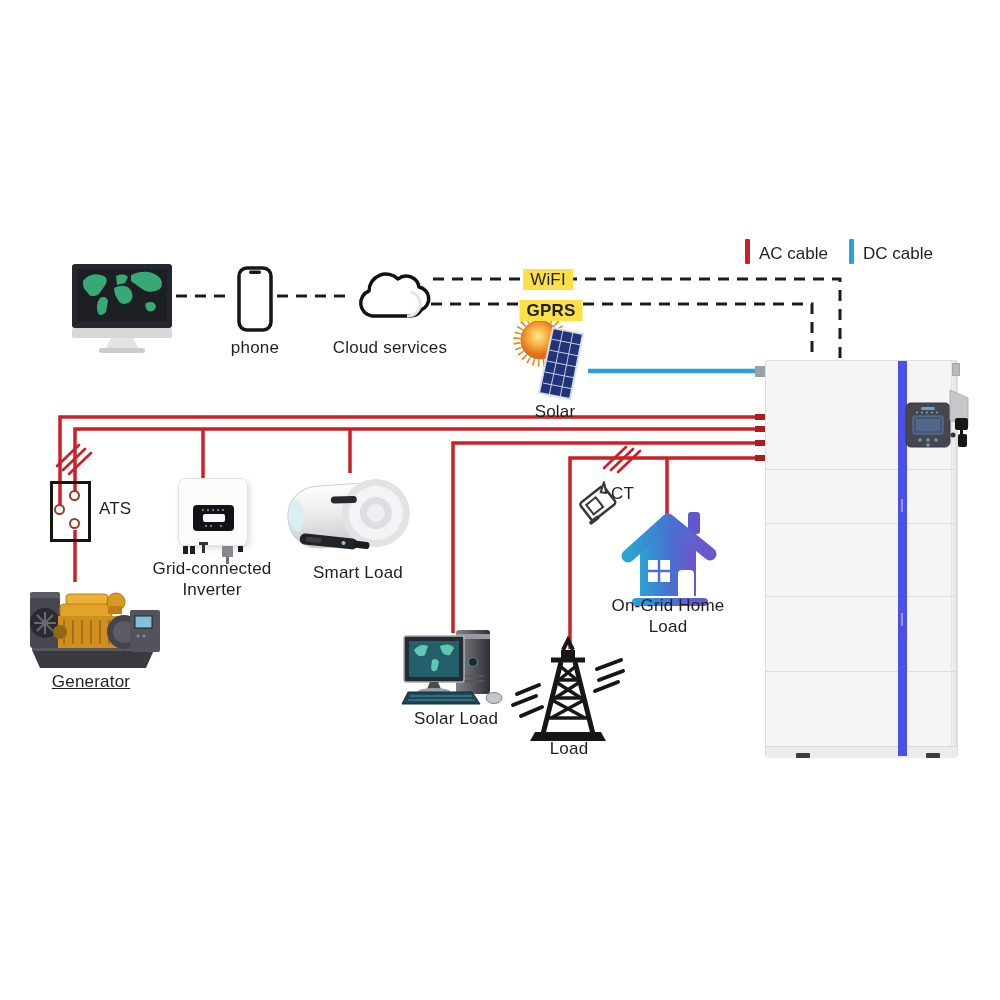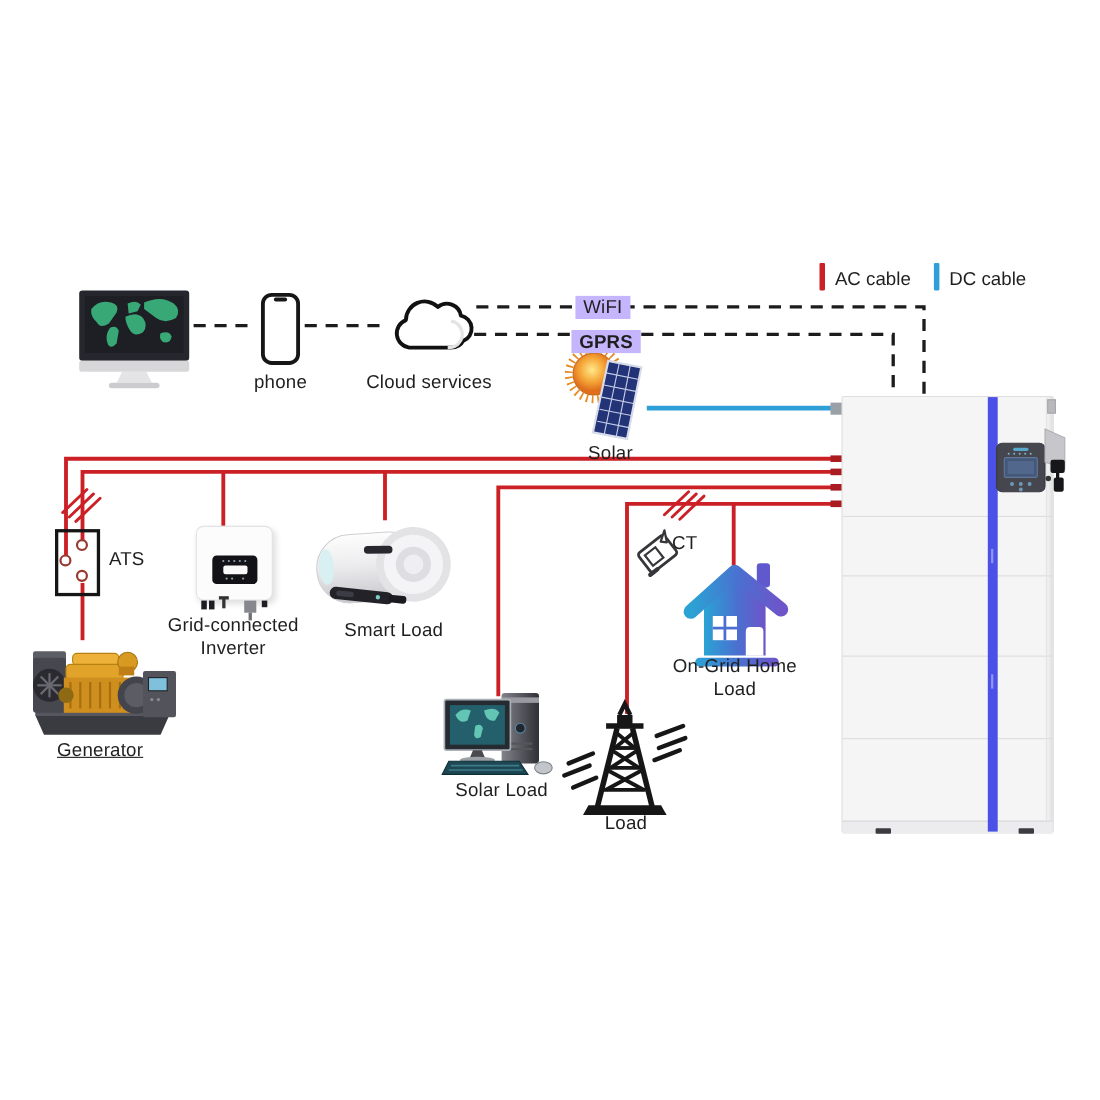--- a/index.html
+++ b/index.html
@@ -6,21 +6,21 @@
   *{margin:0;padding:0;box-sizing:border-box;}
   body{width:1000px;height:1000px;position:relative;background:#fff;overflow:hidden;
        font-family:"Liberation Sans","DejaVu Sans",sans-serif;color:#1f1f1f;}
   svg.icon{position:absolute;z-index:2;overflow:visible;}
   #wires{position:absolute;left:0;top:0;z-index:1;}
   .stroke-ink{stroke:var(--ink);} .stroke-ac{stroke:var(--ac);} .stroke-dc{stroke:var(--dc);}
   .label{position:absolute;z-index:3;font-size:17px;line-height:1.25;text-align:center;
          transform:translateX(-50%);white-space:nowrap;color:#1f1f1f;letter-spacing:.2px;}
   .label.wrap{white-space:normal;}
   .label.left{transform:none;text-align:left;}
-  .label.mask{background:#c4b5fd;padding:0 7px;}
+  .label.mask{background:#fde047;padding:0 7px;}
   
   .legend-item{position:absolute;z-index:3;display:flex;align-items:flex-end;gap:9px;font-size:17px;}
   .legend-bar{width:5px;height:25px;border-radius:1px;}
   .legend-bar.ac{background:var(--ac);} .legend-bar.dc{background:var(--dc);}
   
   .ats-box{position:absolute;left:50px;top:481px;width:41px;height:61px;border:3.5px solid #151515;
            background:transparent;z-index:2;}
   .terminal{position:absolute;width:11px;height:11px;border:2.5px solid #993a31;border-radius:50%;
             background:#fff;z-index:3;}
   

